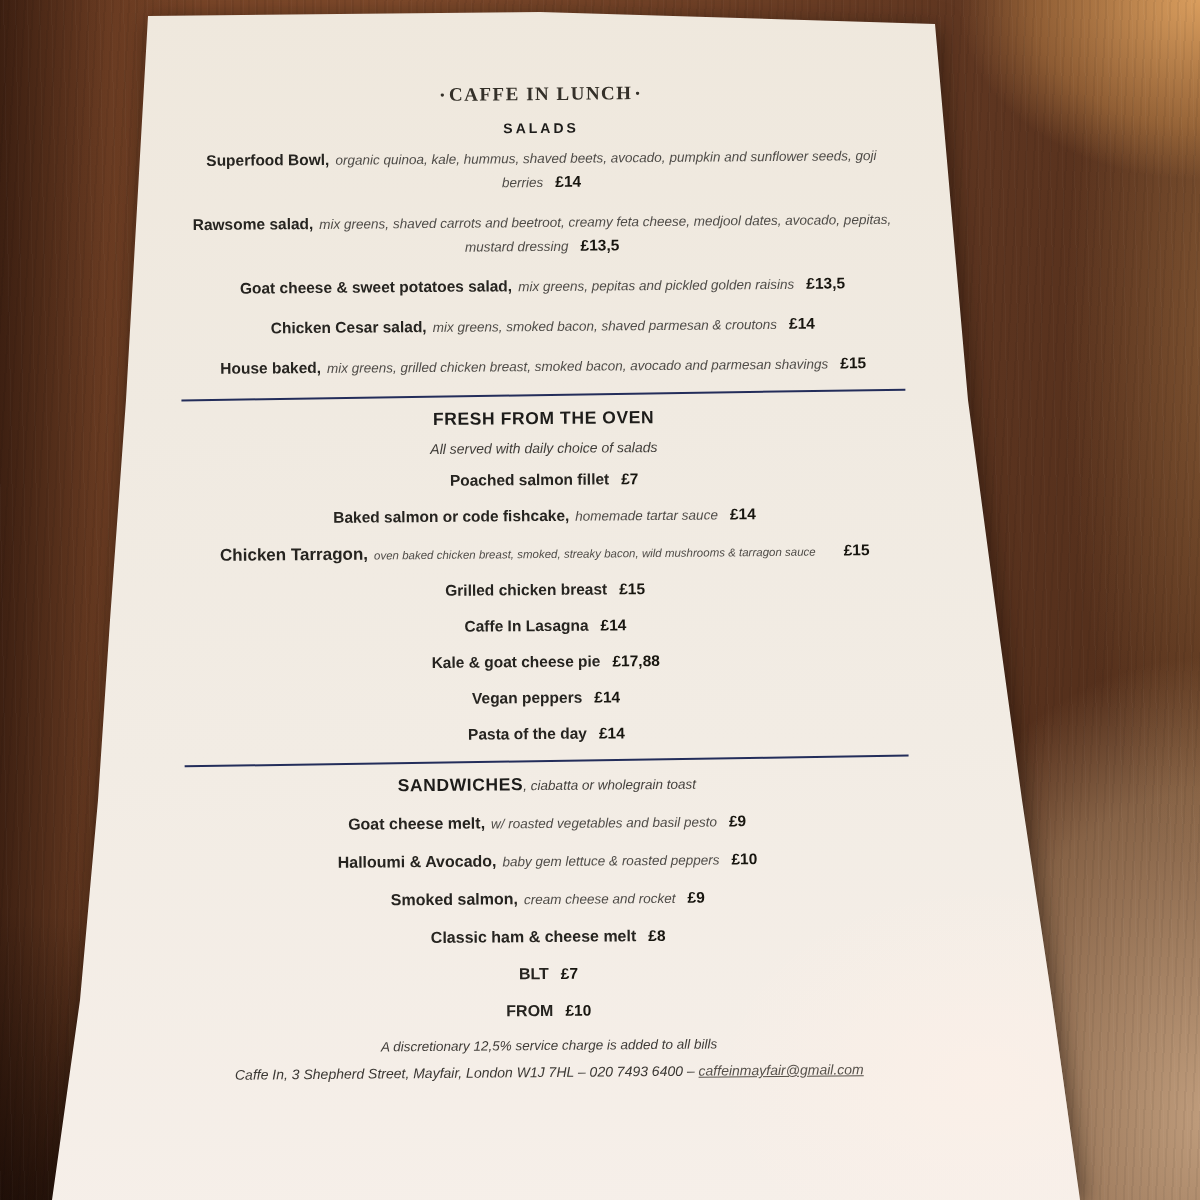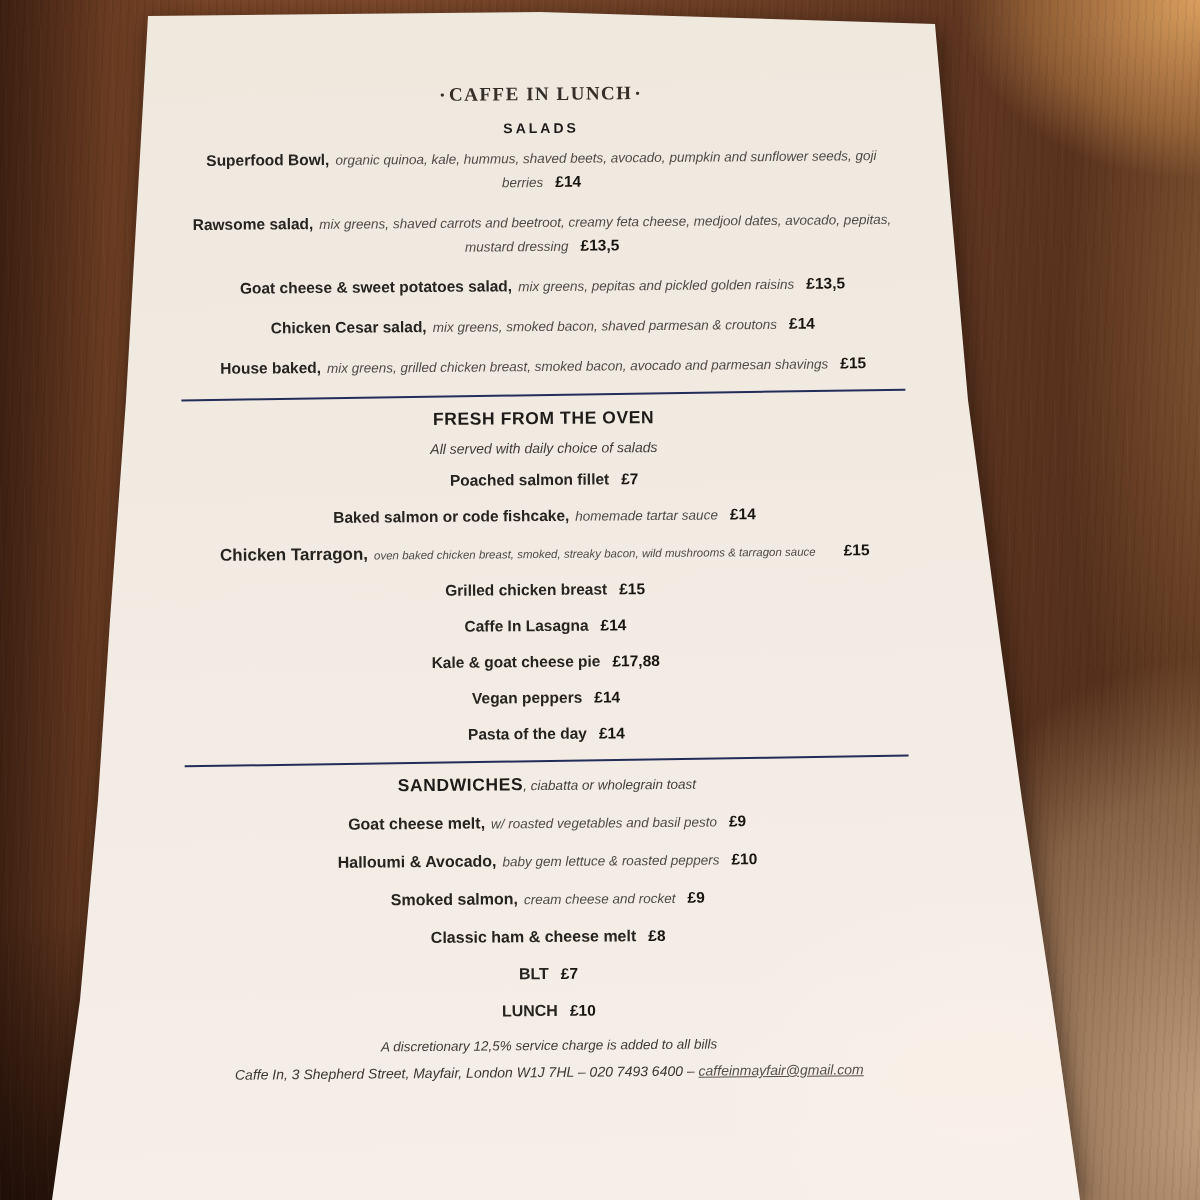--- a/index.html
+++ b/index.html
@@ -115,21 +115,21 @@
           </div>
           <div class="section-divider"></div>
           <div class="section section-2">
             <div class="section-heading-row"><span class="section-heading">SANDWICHES</span><span class="heading-note">, ciabatta or wholegrain toast</span></div>
             <div>
               <p class="menu-item"><span class="item-name">Goat cheese melt,</span><span class="item-desc">w/ roasted vegetables and basil pesto</span><span class="item-price">£9</span></p>
               <p class="menu-item"><span class="item-name">Halloumi &amp; Avocado,</span><span class="item-desc">baby gem lettuce &amp; roasted peppers</span><span class="item-price">£10</span></p>
               <p class="menu-item"><span class="item-name">Smoked salmon,</span><span class="item-desc">cream cheese and rocket</span><span class="item-price">£9</span></p>
               <p class="menu-item"><span class="item-name">Classic ham &amp; cheese melt</span><span class="item-price">£8</span></p>
               <p class="menu-item"><span class="item-name">BLT</span><span class="item-price">£7</span></p>
-              <p class="menu-item"><span class="item-name">LUNCH</span><span class="item-price">£10</span></p>
+              <p class="menu-item"><span class="item-name">FROM</span><span class="item-price">£10</span></p>
             </div>
           </div>
         </div>
 
       <div class="footer-note">A discretionary 12,5% service charge is added to all bills</div>
       <div class="footer-address"><span>Caffe In, 3 Shepherd Street, Mayfair, London W1J 7HL – 020 7493 6400 – </span><span class="footer-email">caffeinmayfair@gmail.com</span></div>
 
     </div>
   </div>
 </div>

